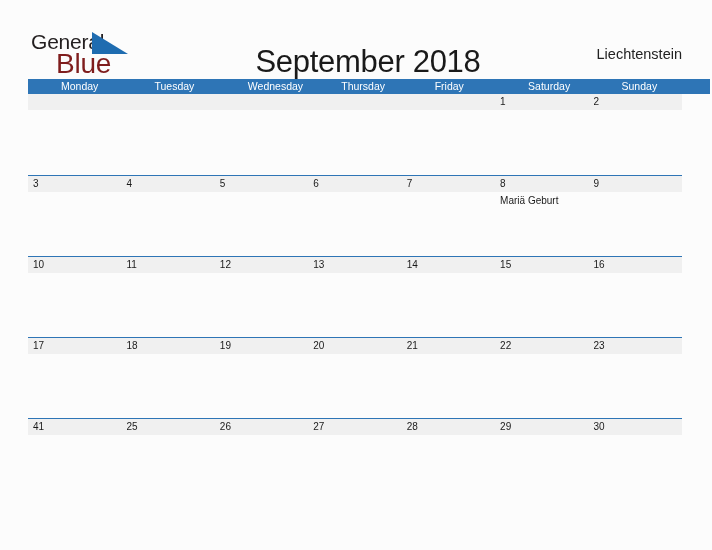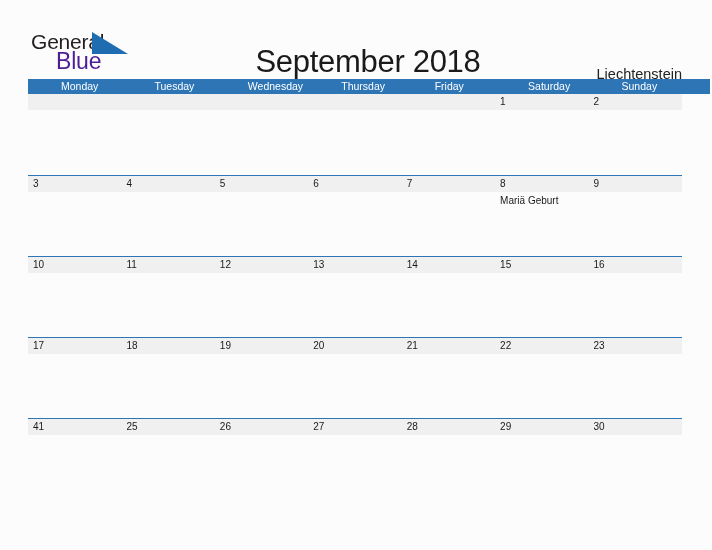--- a/index.html
+++ b/index.html
@@ -35,22 +35,22 @@
   }
   .logo-general {
     display: block;
     font-size: 21px;
     color: #231f20;
     letter-spacing: -0.2px;
     font-family: "Liberation Sans", sans-serif;
   }
   .logo-blue {
     display: block;
-    font-size: 23px;
-    color: #4c1d95;
+    font-size: 28px;
+    color: #7f1d1d;
     margin-top: -2px;
     margin-left: 25px;
     letter-spacing: -0.2px;
     font-family: "Liberation Sans", sans-serif;
   }
   .logo-triangle {
     position: absolute;
     left: 61px;
     top: 1px;
     width: 36px;
@@ -69,21 +69,20 @@
     letter-spacing: -0.3px;
     margin: 12px;
   }
 
   .country-label {
     position: absolute;
     right: 30px;
     top: 46px;
     font-size: 14.5px;
     color: #222;
-    margin-top: 20px;
   }
 
   
   .calendar {
     position: absolute;
     left: 28px;
     top: 79px;
     width: 654px;
   }
 

